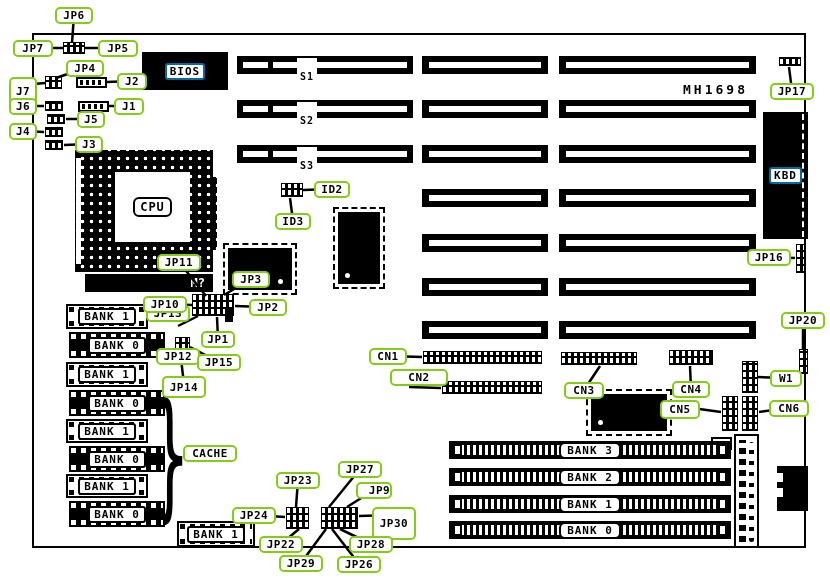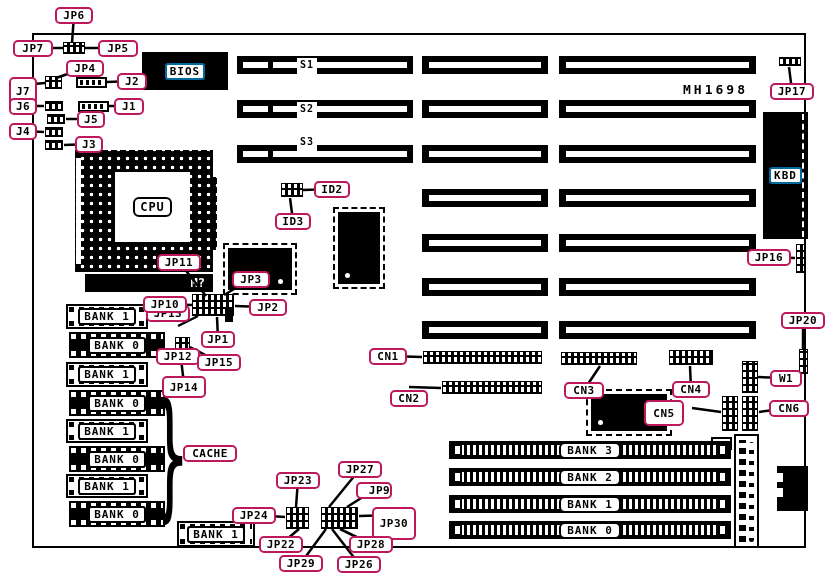--- a/index.html
+++ b/index.html
@@ -4,21 +4,21 @@
 <style>
   html,body{margin:0;padding:0;background:#fff;}
   #stage{position:relative;width:830px;height:581px;background:#fff;overflow:hidden;
          font-family:"DejaVu Sans Mono","Liberation Mono",monospace;}
   #stage div,#stage span{position:absolute;box-sizing:border-box;}
   .board{left:32px;top:33px;width:774px;height:515px;border:2px solid #000;background:#fff;}
   
   .isa-bar{background:#000;}
   .isa-stripe{background:#fff;}
   .slot-tag{background:#fff;color:#000;font:bold 10px "DejaVu Sans Mono",monospace;
-            letter-spacing:1px;padding:0 3px;height:16px;line-height:13px;text-align:center;}
+            letter-spacing:1px;padding:12px 3px;height:16px;line-height:13px;text-align:center;}
   
   .cpu-socket{left:75px;top:150px;width:142px;height:122px;background-color:#000;
       background-image:radial-gradient(#fff 1.5px,transparent 2.1px);
       background-size:9px 9px;background-position:3px 4px;}
   .cpu-inner{left:40px;top:22px;width:75px;height:70px;background:#fff;display:flex;
       align-items:center;justify-content:center;}
   .cpu-tag{position:static;border:2px solid #000;border-radius:6px;background:#fff;
       font:bold 12px "DejaVu Sans Mono",monospace;letter-spacing:1px;padding:1px 5px;}
   .sliver{background:#fff;}
   .vrm-bar{left:85px;top:274px;width:128px;height:18px;background:#000;}
@@ -70,21 +70,21 @@
   .at-conn{left:777px;top:466px;width:31px;height:45px;background:#000;}
   .at-notch{left:0;width:6px;height:9px;background:#fff;}
   .conn-small{left:711px;top:437px;width:21px;height:13px;background:#fff;border:2px solid #000;}
   .conn-small::after{content:"";position:absolute;left:2px;top:2px;width:6px;height:5px;background:#000;}
   
   .brace{left:150px;top:392px;width:60px;height:128px;font-family:"DejaVu Sans",sans-serif;
       font-size:140px;line-height:125px;transform:scaleX(0.45);transform-origin:left top;color:#000;}
   .board-id{left:683px;top:82px;font:bold 13px "DejaVu Sans Mono",monospace;letter-spacing:3px;color:#000;}
   
   #leaders{position:absolute;left:0;top:0;width:830px;height:581px;z-index:5;}
-  .callout{height:17px;background:#fff;border:2px solid #be185d;border-radius:5px;z-index:6;
+  .callout{height:17px;background:#fff;border:2px solid #84cc16;border-radius:5px;z-index:6;
       display:flex;align-items:center;justify-content:center;
       font:bold 11px "DejaVu Sans Mono",monospace;letter-spacing:0.5px;color:#000;}
   .callout span{position:static;}
 </style>
 </head>
 <body>
 
 <div id="stage">
   <div class="board"></div>
 
@@ -130,21 +130,21 @@
       <div class="isa-stripe" style="left: 243px; top: 106px; width: 25px; height: 6px;"></div>
       <div class="isa-stripe" style="left: 273px; top: 106px; width: 134px; height: 6px;"></div>
       <span class="slot-tag" style="left: 297px; top: 102px;">S2</span>
       <div class="isa-bar" style="left: 422px; top: 100px; width: 126px; height: 18px;"></div>
       <div class="isa-stripe" style="left: 429px; top: 106px; width: 112px; height: 6px;"></div>
       <div class="isa-bar" style="left: 559px; top: 100px; width: 197px; height: 18px;"></div>
       <div class="isa-stripe" style="left: 566px; top: 106px; width: 183px; height: 6px;"></div>
       <div class="isa-bar" style="left: 237px; top: 145px; width: 176px; height: 18px;"></div>
       <div class="isa-stripe" style="left: 243px; top: 151px; width: 25px; height: 6px;"></div>
       <div class="isa-stripe" style="left: 273px; top: 151px; width: 134px; height: 6px;"></div>
-      <span class="slot-tag" style="left: 297px; top: 135px;">S3</span>
+      <span class="slot-tag" style="left: 297px; top: 147px;">S3</span>
       <div class="isa-bar" style="left: 422px; top: 145px; width: 126px; height: 18px;"></div>
       <div class="isa-stripe" style="left: 429px; top: 151px; width: 112px; height: 6px;"></div>
       <div class="isa-bar" style="left: 559px; top: 145px; width: 197px; height: 18px;"></div>
       <div class="isa-stripe" style="left: 566px; top: 151px; width: 183px; height: 6px;"></div>
       <div class="isa-bar" style="left: 422px; top: 189px; width: 126px; height: 18px;"></div>
       <div class="isa-stripe" style="left: 429px; top: 195px; width: 112px; height: 6px;"></div>
       <div class="isa-bar" style="left: 559px; top: 189px; width: 197px; height: 18px;"></div>
       <div class="isa-stripe" style="left: 566px; top: 195px; width: 183px; height: 6px;"></div>
       <div class="isa-bar" style="left: 422px; top: 234px; width: 126px; height: 18px;"></div>
       <div class="isa-stripe" style="left: 429px; top: 240px; width: 112px; height: 6px;"></div>
@@ -340,30 +340,30 @@
       </div>
       <div class="callout" style="left: 197px; top: 354px; width: 44px; height: 17px;">
         <span>JP15</span>
       </div>
       <div class="callout" style="left: 162px; top: 376px; width: 44px; height: 22px;">
         <span>JP14</span>
       </div>
       <div class="callout" style="left: 369px; top: 348px; width: 38px; height: 17px;">
         <span>CN1</span>
       </div>
-      <div class="callout" style="left: 390px; top: 390px; width: 38px; height: 17px;">
+      <div class="callout" style="left: 390px; top: 369px; width: 58px; height: 17px;">
         <span>CN2</span>
       </div>
       <div class="callout" style="left: 564px; top: 382px; width: 40px; height: 17px;">
         <span>CN3</span>
       </div>
       <div class="callout" style="left: 672px; top: 381px; width: 38px; height: 17px;">
         <span>CN4</span>
       </div>
-      <div class="callout" style="left: 644px; top: 400px; width: 40px; height: 26px;">
+      <div class="callout" style="left: 660px; top: 400px; width: 40px; height: 19px;">
         <span>CN5</span>
       </div>
       <div class="callout" style="left: 769px; top: 400px; width: 40px; height: 17px;">
         <span>CN6</span>
       </div>
       <div class="callout" style="left: 770px; top: 370px; width: 32px; height: 17px;">
         <span>W1</span>
       </div>
       <div class="callout" style="left: 781px; top: 312px; width: 44px; height: 17px;">
         <span>JP20</span>

